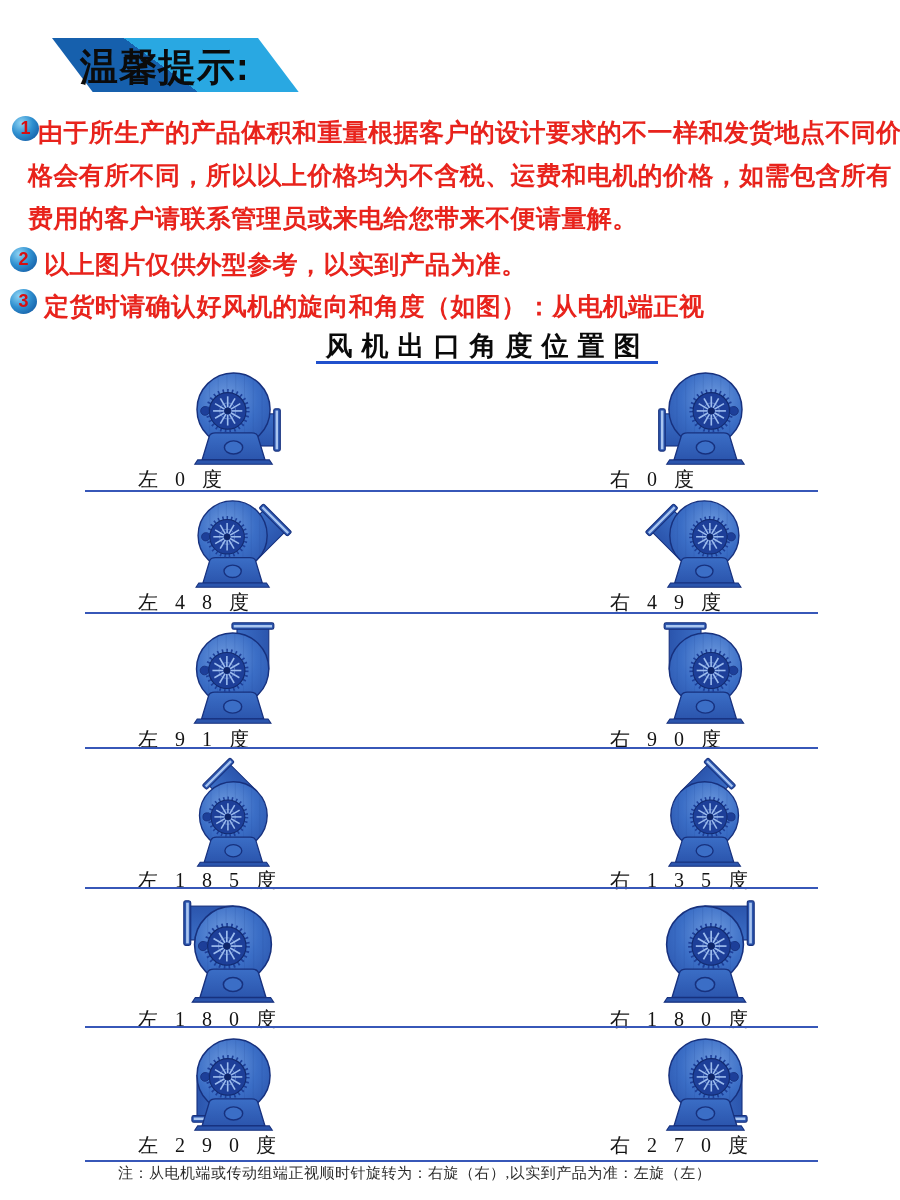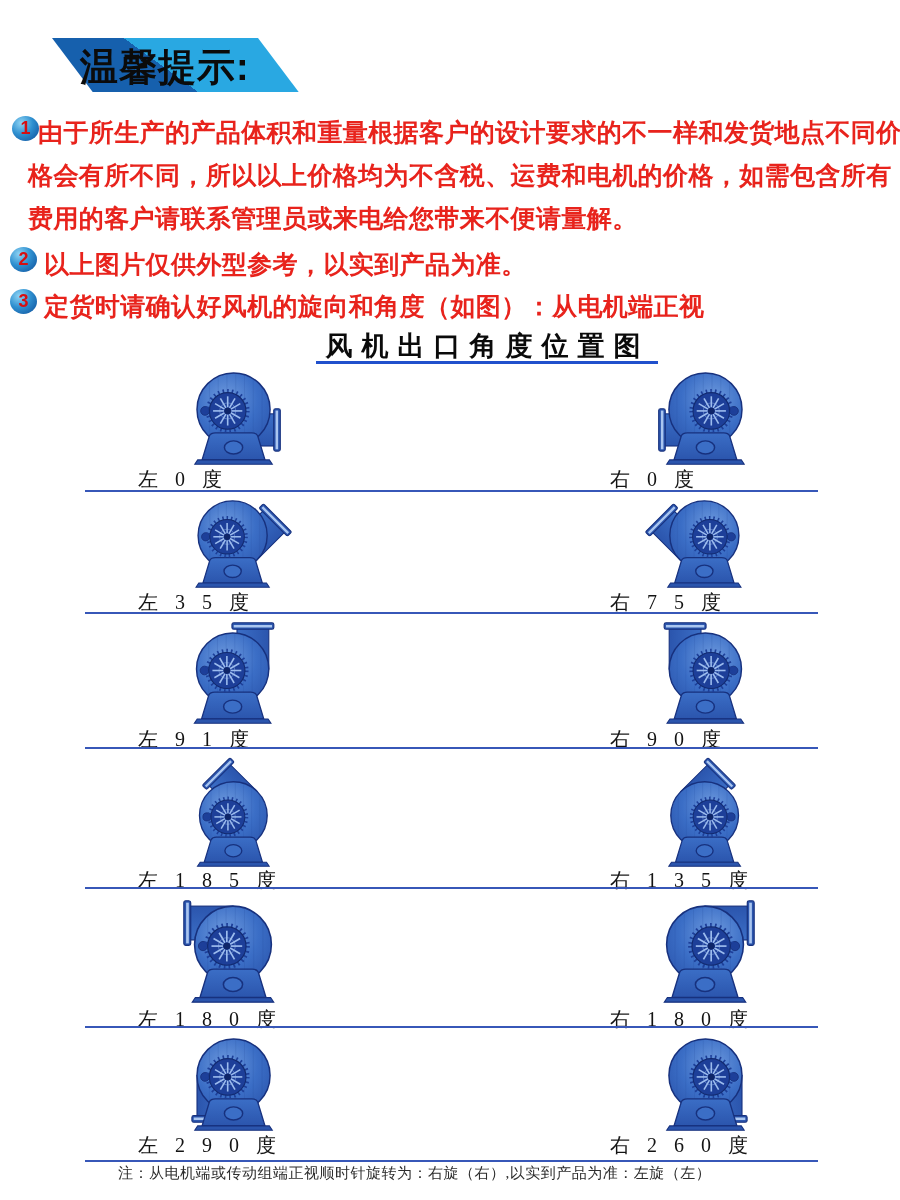--- a/index.html
+++ b/index.html
@@ -281,22 +281,22 @@
         <line x1="82.0" y1="56.0" x2="67.0" y2="56.0" stroke="#9cbcee" stroke-width="2.2"></line>
         <line x1="82.7" y1="53.5" x2="69.7" y2="46.0" stroke="#9cbcee" stroke-width="2.2"></line>
         <line x1="84.5" y1="51.7" x2="77.0" y2="38.7" stroke="#9cbcee" stroke-width="2.2"></line>
         <line x1="87.0" y1="51.0" x2="87.0" y2="36.0" stroke="#9cbcee" stroke-width="2.2"></line>
         <line x1="89.5" y1="51.7" x2="97.0" y2="38.7" stroke="#9cbcee" stroke-width="2.2"></line>
         <line x1="91.3" y1="53.5" x2="104.3" y2="46.0" stroke="#9cbcee" stroke-width="2.2"></line>
   <circle cx="87" cy="56" r="11" fill="none" stroke="#9cbcee" stroke-width="1" opacity="0.6"></circle>
   <circle cx="87" cy="56" r="4.5" fill="#0e2568"></circle>
   </svg>
     </div>
-    <div class="fan-label" style="left: 138px; top: 589px;">左 3 5 度</div>
-    <div class="fan-label" style="left: 610px; top: 589px;">右 7 5 度</div>
+    <div class="fan-label" style="left: 138px; top: 589px;">左 4 8 度</div>
+    <div class="fan-label" style="left: 610px; top: 589px;">右 4 9 度</div>
     <div class="row-line" style="top: 612px;"></div>
     <div class="fan-wrap" style="left: 164px; top: 630px;">
       <svg width="159" height="94" viewBox="0 0 220 130">
   <defs>
     <radialGradient id="fL2b" cx="40%" cy="36%" r="78%">
       <stop offset="0%" stop-color="#6f9bde"></stop>
       <stop offset="55%" stop-color="#3b6ec6"></stop>
       <stop offset="100%" stop-color="#2b55ad"></stop>
     </radialGradient>
     <linearGradient id="fL2d" x1="0" y1="0" x2="0" y2="1">
@@ -718,17 +718,17 @@
         <line x1="82.7" y1="53.5" x2="69.7" y2="46.0" stroke="#9cbcee" stroke-width="2.2"></line>
         <line x1="84.5" y1="51.7" x2="77.0" y2="38.7" stroke="#9cbcee" stroke-width="2.2"></line>
         <line x1="87.0" y1="51.0" x2="87.0" y2="36.0" stroke="#9cbcee" stroke-width="2.2"></line>
         <line x1="89.5" y1="51.7" x2="97.0" y2="38.7" stroke="#9cbcee" stroke-width="2.2"></line>
         <line x1="91.3" y1="53.5" x2="104.3" y2="46.0" stroke="#9cbcee" stroke-width="2.2"></line>
   <circle cx="87" cy="56" r="11" fill="none" stroke="#9cbcee" stroke-width="1" opacity="0.6"></circle>
   <circle cx="87" cy="56" r="4.5" fill="#0e2568"></circle>
   </svg>
     </div>
     <div class="fan-label" style="left: 138px; top: 1132px;">左 2 9 0 度</div>
-    <div class="fan-label" style="left: 610px; top: 1132px;">右 2 6 0 度</div>
+    <div class="fan-label" style="left: 610px; top: 1132px;">右 2 7 0 度</div>
     <div class="row-line" style="top: 1160px;"></div>
   </div>
 
 <div class="diagram-note">注：从电机端或传动组端正视顺时针旋转为：右旋（右）,以实到产品为准：左旋（左）</div>
 
 </body></html>

